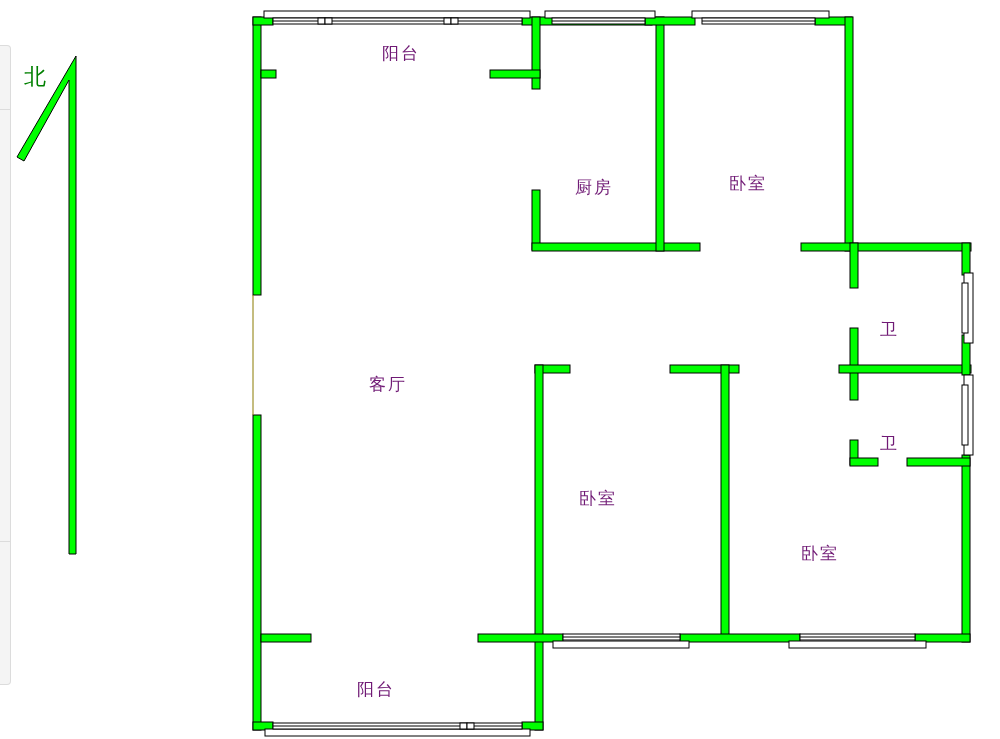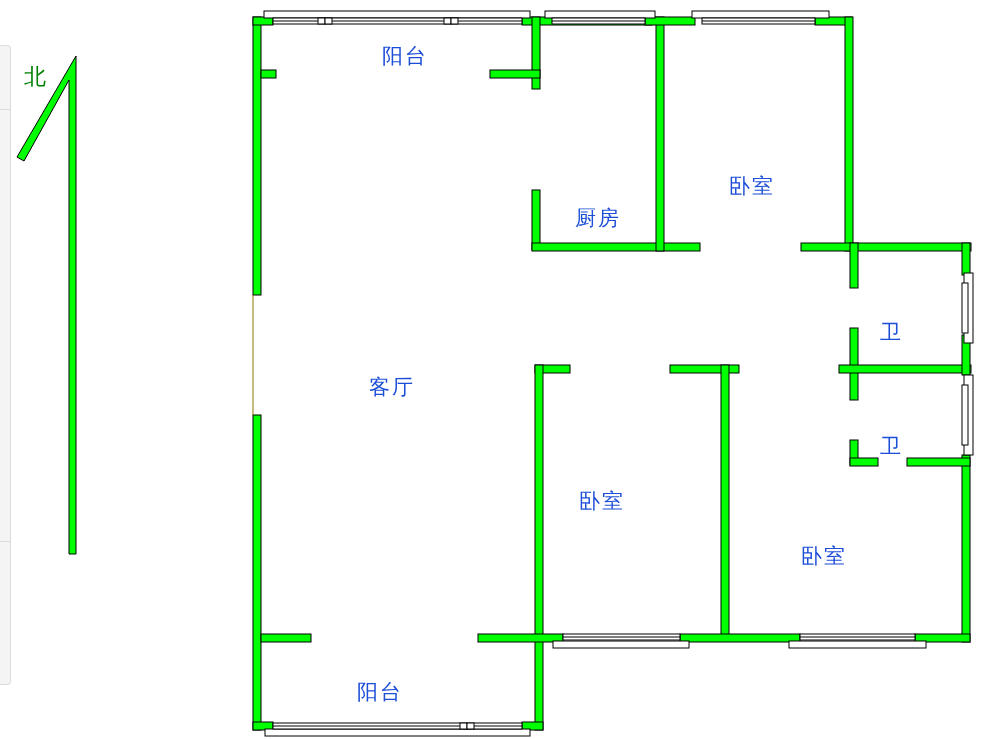--- a/index.html
+++ b/index.html
@@ -1,20 +1,20 @@
 <!DOCTYPE html>
 <html><head>
 <meta charset="utf-8">
 <style>
   html, body { margin:0; padding:0; background:#ffffff; }
   body { width:1000px; height:739px; position:relative; overflow:hidden; font-family:"DejaVu Sans", sans-serif; }
   .side-panel { position:absolute; left:0; top:45px; width:11px; height:640px; background:#f4f4f4; border:1px solid #dcdcdc; border-left:none; border-radius:0 4px 4px 0; box-sizing:border-box; }
   .side-panel .divider { position:absolute; left:0; width:100%; height:1px; background:#dcdcdc; }
   svg { position:absolute; left:0; top:0; }
-  .label { position:absolute; color:#1d4ed8; font-size:21px; letter-spacing:2px; white-space:nowrap; font-family:Liberation Sans, sans-serif; }
+  .label { position:absolute; color:#701a75; font-size:17px; letter-spacing:2px; white-space:nowrap; font-family:Liberation Sans, sans-serif; }
   .north-label { position:absolute; left:24px; top:62px; color:#008000; font-size:22px; font-family:"DejaVu Sans", sans-serif; }
 </style>
 </head>
 <body>
 
 <div class="side-panel">
   <div class="divider" style="top:63px"></div>
   <div class="divider" style="top:495px"></div>
 </div>
 
@@ -98,21 +98,21 @@
       <rect x="467" y="723" width="7" height="6"></rect>
   </g>
 
   <line x1="253" y1="295" x2="253" y2="415" stroke="#8a7a00" stroke-width="1"></line>
 </svg>
 
 <div class="north-label">北</div>
 
 <div id="rooms">
     <div class="label" style="left: 382px; top: 42px;">阳台</div>
-    <div class="label" style="left: 575px; top: 204px;">厨房</div>
+    <div class="label" style="left: 575px; top: 176px;">厨房</div>
     <div class="label" style="left: 729px; top: 172px;">卧室</div>
     <div class="label" style="left: 880px; top: 318px;">卫</div>
     <div class="label" style="left: 369px; top: 373px;">客厅</div>
     <div class="label" style="left: 880px; top: 432px;">卫</div>
     <div class="label" style="left: 579px; top: 487px;">卧室</div>
     <div class="label" style="left: 801px; top: 542px;">卧室</div>
     <div class="label" style="left: 357px; top: 678px;">阳台</div>
   </div>
 
 </body></html>

